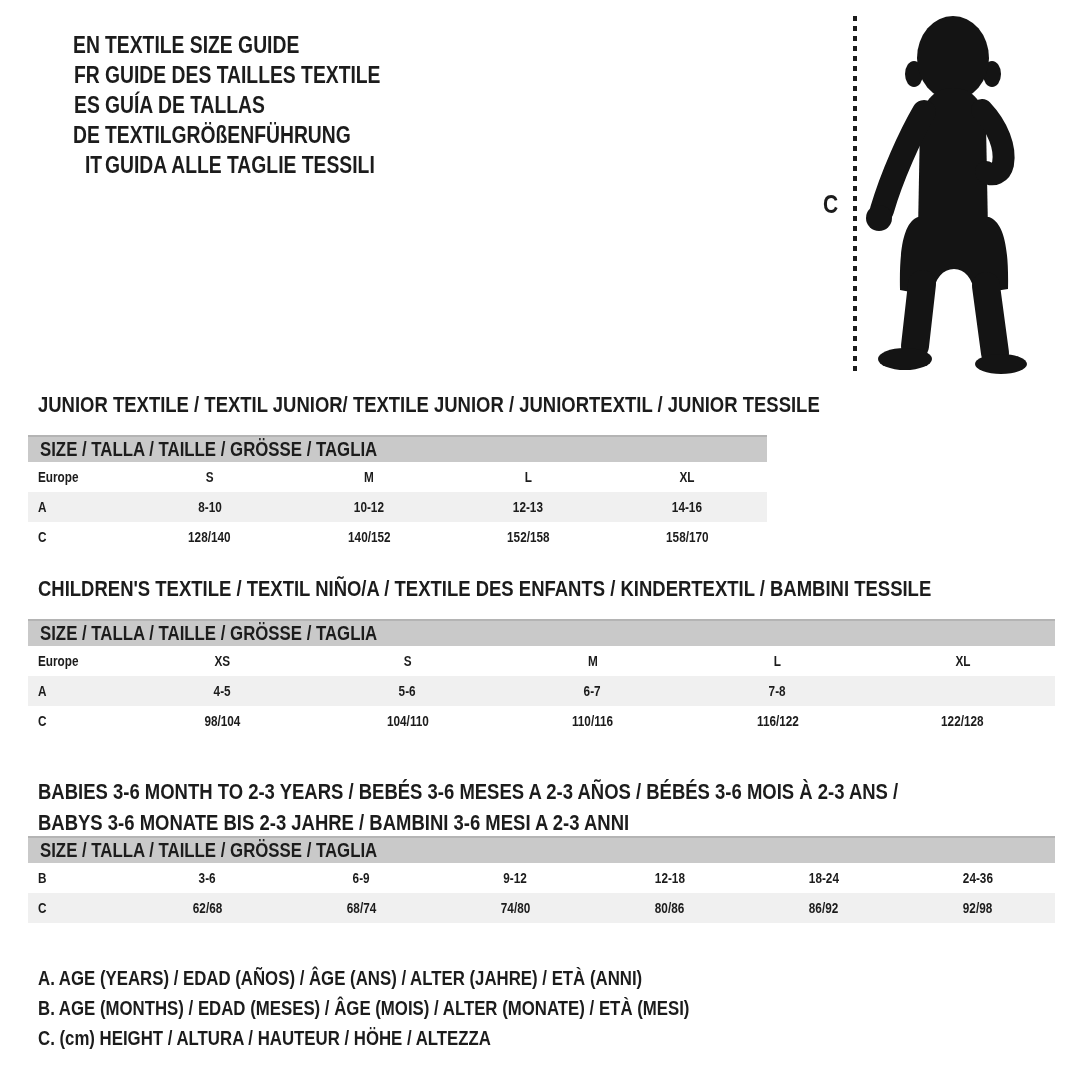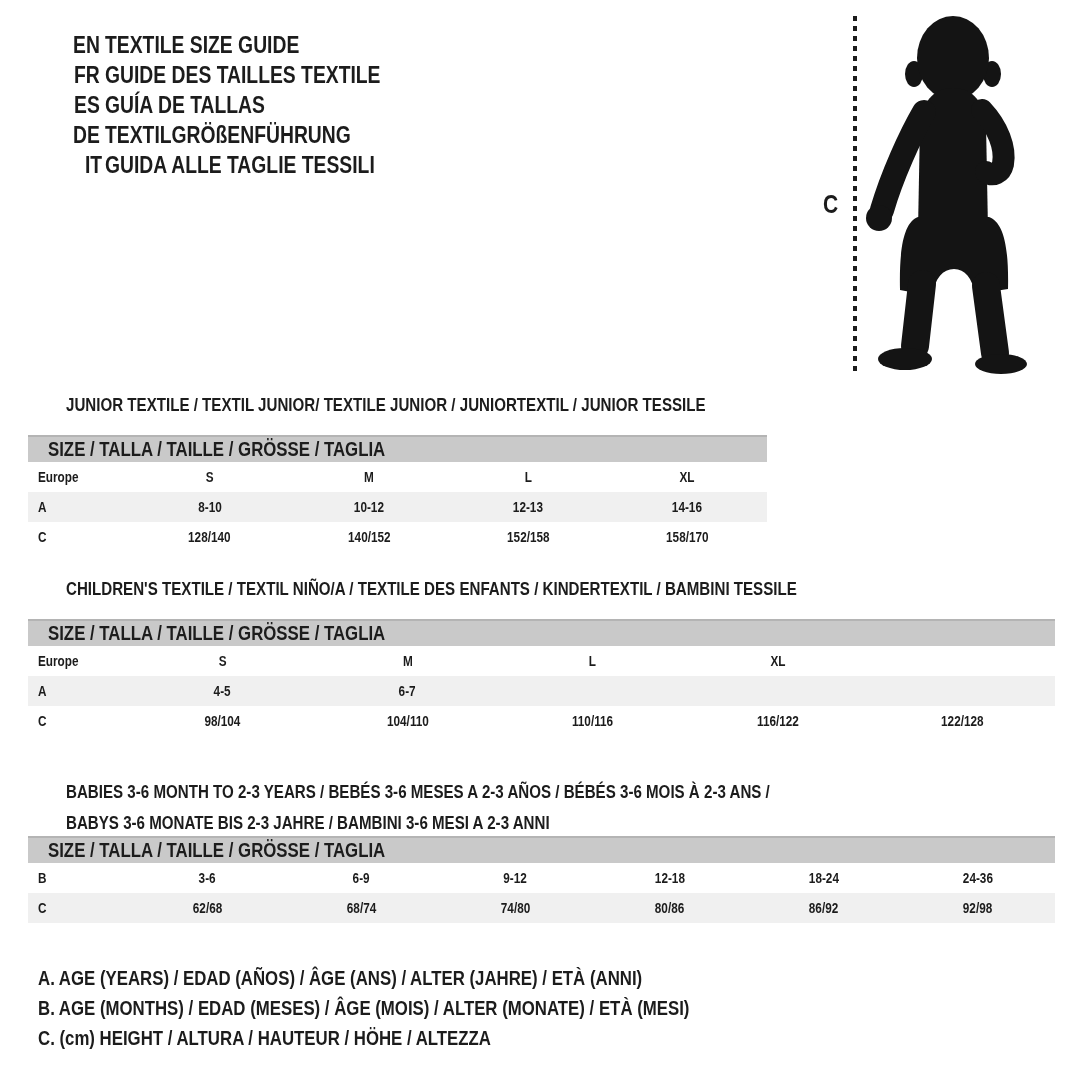--- a/index.html
+++ b/index.html
@@ -23,33 +23,33 @@
   .lang-row{display:flex;height:30px;line-height:30px;font-size:23px;}
   .lang-code{width:67px;flex:0 0 67px;}
 
   
   .fig-line{position:absolute;left:853px;top:16px;width:4px;height:358px;
     background:repeating-linear-gradient(to bottom,var(--ink) 0 5px,transparent 5px 10px);}
   .fig-label{position:absolute;left:823px;top:190px;font-size:25px;line-height:28px;}
   .baby{position:absolute;left:858px;top:12px;}
 
   
-  .sec-title{position:absolute;left:38px;font-size:18px;line-height:24px;margin-left:28px;}
+  .sec-title{position:absolute;left:38px;font-size:22px;line-height:24px;}
   .title-junior{top:393px;}
   .title-children{top:577px;text-align:center;}
   .title-babies-1{top:780px;}
   .title-babies-2{top:811px;}
 
   
   .table{position:absolute;left:28px;}
   .tbl-junior{top:435px;width:739px;}
   .tbl-children{top:619px;width:1027px;}
   .tbl-babies{top:836px;width:1027px;}
   .tbar{height:27px;line-height:25px;background:var(--bar);border-top:2px solid #b4b4b4;
-    box-sizing:border-box;padding-left:20px;font-size:20px;}
+    box-sizing:border-box;padding-left:12px;font-size:20px;}
   .trow{display:grid;height:30px;line-height:30px;font-size:14px;}
   .trow:nth-child(3){background:var(--alt);}
   .lcell{padding-left:10px;text-align:left;}
   .vcell{text-align:center;}
 
   
   .legend-line{position:absolute;left:38px;font-size:20px;line-height:24px;}
   .legend-a{top:966px;}
   .legend-b{top:996px;}
   .legend-c{top:1026px;}
@@ -143,29 +143,32 @@
         <div class="vcell"><span class="cc">128/140</span></div>
         <div class="vcell"><span class="cc">140/152</span></div>
         <div class="vcell"><span class="cc">152/158</span></div>
         <div class="vcell"><span class="cc">158/170</span></div>
       </div>
     </div>
   <div class="table tbl-children">
       <div class="tbar"><span class="cx">SIZE / TALLA / TAILLE / GRÖSSE / TAGLIA</span></div>
       <div class="trow" style="grid-template-columns: 102px repeat(5, 1fr);">
         <div class="lcell"><span class="cx">Europe</span></div>
+        <div class="vcell"><span class="cc">XS</span></div>
         <div class="vcell"><span class="cc">S</span></div>
         <div class="vcell"><span class="cc">M</span></div>
         <div class="vcell"><span class="cc">L</span></div>
         <div class="vcell"><span class="cc">XL</span></div>
       </div>
       <div class="trow" style="grid-template-columns: 102px repeat(5, 1fr);">
         <div class="lcell"><span class="cx">A</span></div>
         <div class="vcell"><span class="cc">4-5</span></div>
+        <div class="vcell"><span class="cc">5-6</span></div>
         <div class="vcell"><span class="cc">6-7</span></div>
+        <div class="vcell"><span class="cc">7-8</span></div>
       </div>
       <div class="trow" style="grid-template-columns: 102px repeat(5, 1fr);">
         <div class="lcell"><span class="cx">C</span></div>
         <div class="vcell"><span class="cc">98/104</span></div>
         <div class="vcell"><span class="cc">104/110</span></div>
         <div class="vcell"><span class="cc">110/116</span></div>
         <div class="vcell"><span class="cc">116/122</span></div>
         <div class="vcell"><span class="cc">122/128</span></div>
       </div>
     </div>

